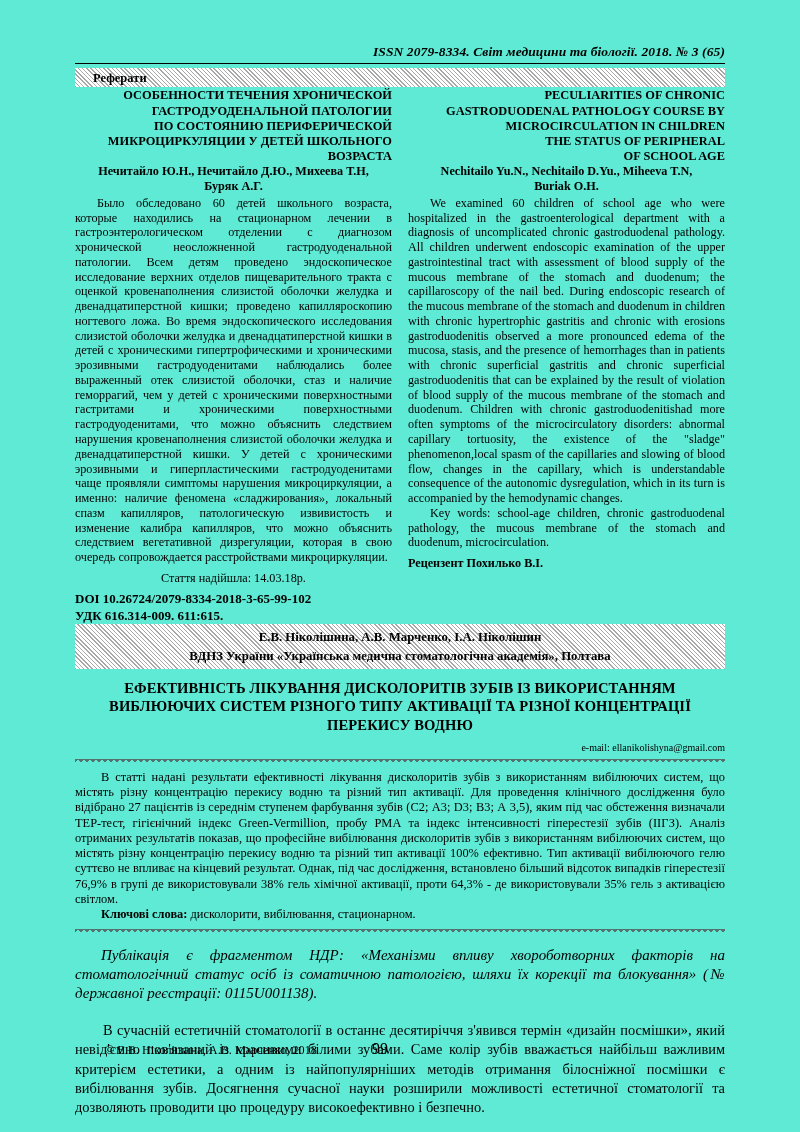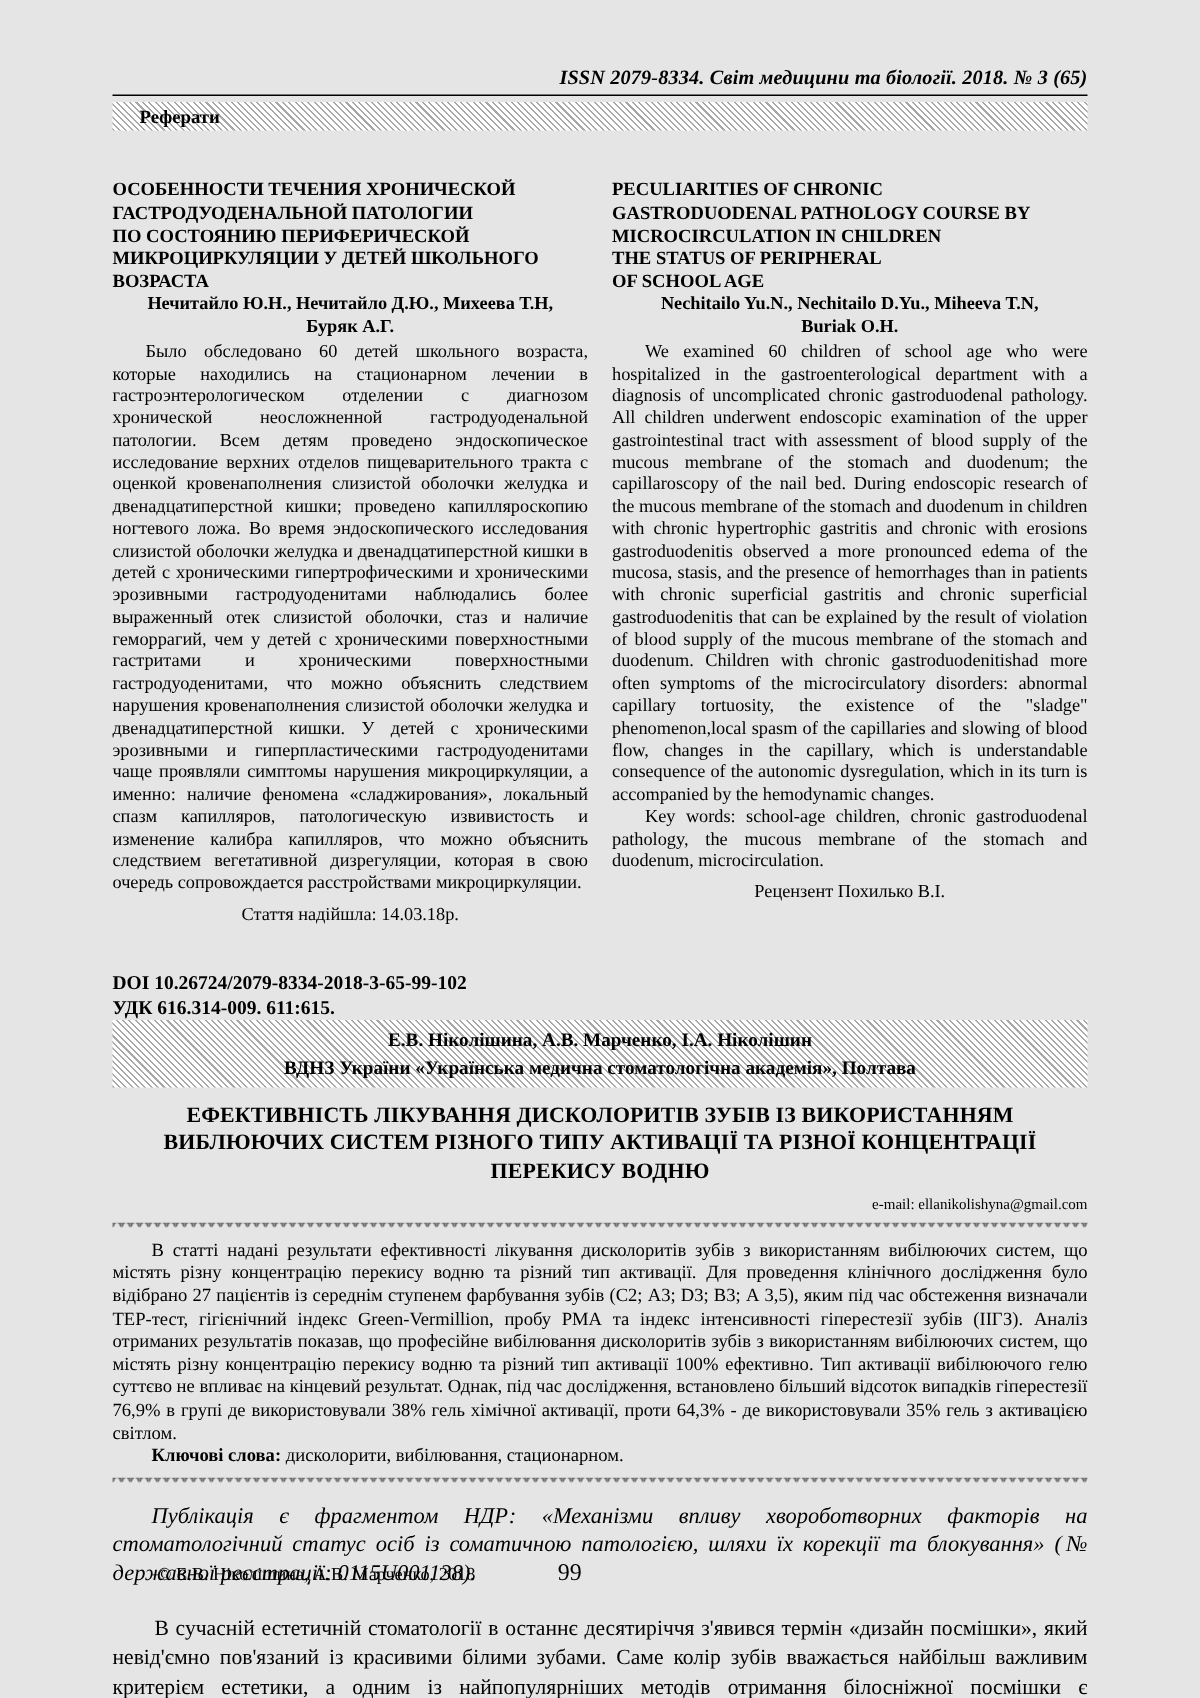--- a/index.html
+++ b/index.html
@@ -9,21 +9,21 @@
   }
   body {
     font-family: "Liberation Serif", "DejaVu Serif", serif;
     color: #000000;
   }
   .page {
     position: relative;
     width: 800px;
     height: 1132px;
     margin: 0 auto;
-    background: #e5e5e5;
+    background: #5eead4;
     overflow: hidden;
   }
   .inner {
     position: absolute;
     left: 75px;
     top: 0;
     width: 650px;
   }
 
   
@@ -69,26 +69,25 @@
 
   
   .abs-cols {
     display: flex;
     gap: 16px;
     margin-top: 1px;
   }
   .abs-col { width: 317px; }
 
   .abs-title {
-    text-align: left;
+    text-align: right;
     font-weight: bold;
     font-size: 12.4px;
     line-height: 1.22;
     text-transform: none;
-    margin-top: 31px;
   }
   .abs-authors {
     text-align: center;
     font-weight: bold;
     font-size: 12.2px;
     line-height: 1.22;
   }
   .abs-body {
     text-align: justify;
     font-size: 12.2px;
@@ -101,28 +100,29 @@
     font-size: 12.2px;
     line-height: 1.21;
     text-indent: 22px;
   }
   .received {
     text-align: center;
     font-size: 12.2px;
     margin-top: 6px;
   }
   .reviewer {
-    text-align: center;
+    text-align: left;
     font-size: 12.2px;
     margin-top: 6px;
+    font-weight: bold;
   }
 
   
   .doi-block {
-    margin-top: 29px;
+    margin-top: 4px;
     font-weight: bold;
     font-size: 13px;
     line-height: 1.32;
     font-family: Liberation Serif, serif;
   }
 
   
   .art-title {
     text-align: center;
     font-weight: bold;

